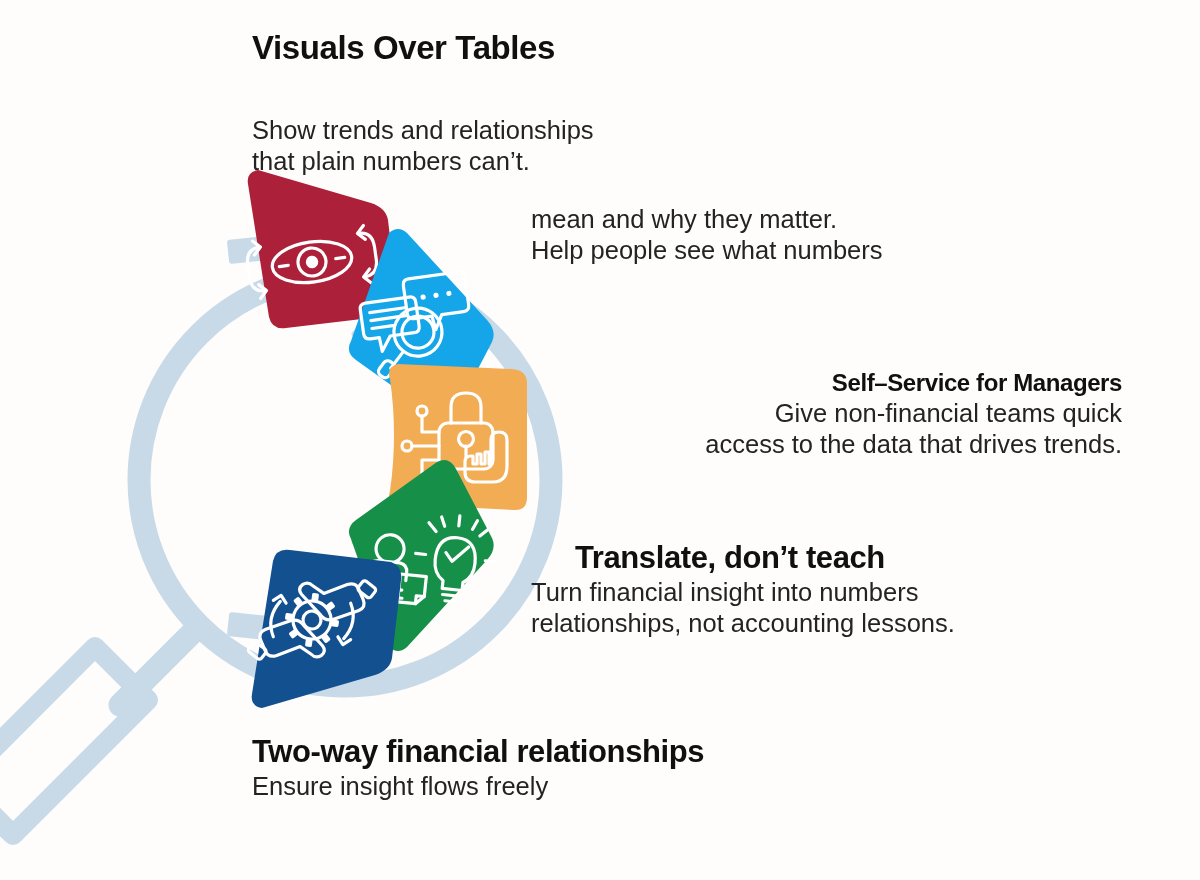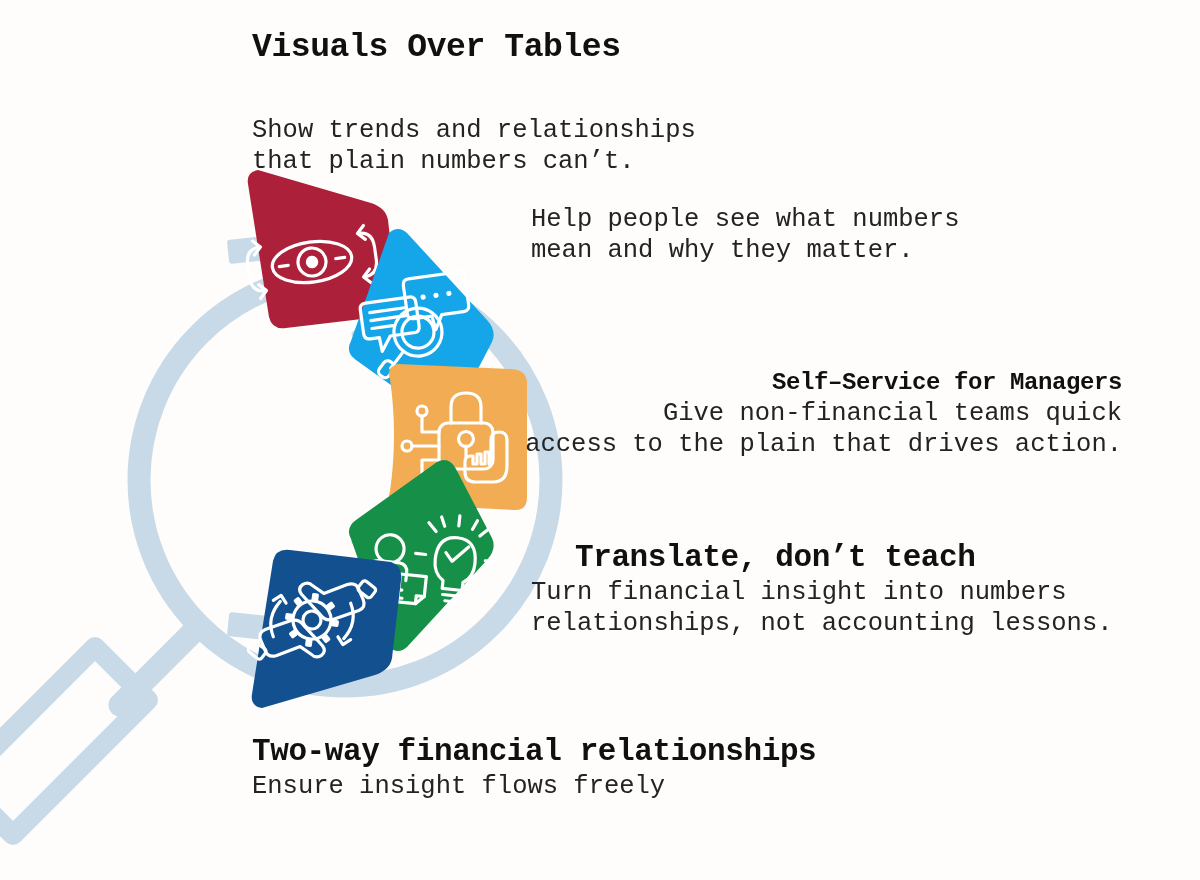--- a/index.html
+++ b/index.html
@@ -7,21 +7,20 @@
   html, body {
     width:1200px; height:880px;
     background:#FEFDFB;
     font-family:"Liberation Sans", sans-serif;
     overflow:hidden;
   }
   #stage {
     position:relative;
     width:1200px; height:880px;
     background:#FEFDFB;
-    font-family:Liberation Mono, monospace;
   }
   #bg-magnifier {
     position:absolute; left:0; top:0;
     width:1200px; height:880px;
     pointer-events:none;
   }
   #wheel {
     position:absolute; left:0; top:0;
     width:1200px; height:880px;
   }
@@ -294,30 +293,30 @@
   <div class="block align-left" id="block-visuals">
     <div class="heading">Visuals Over Tables</div>
     <div class="desc">
       <span>Show trends and relationships</span>
       <span>that plain numbers can’t.</span>
     </div>
   </div>
 
   <div class="block align-left" id="block-context">
     <div class="desc">
+      <span>mean and why they matter.</span>
       <span>Help people see what numbers</span>
-      <span>mean and why they matter.</span>
     </div>
   </div>
 
   <div class="block align-right" id="block-selfservice">
     <div class="heading">Self–Service for Managers</div>
     <div class="desc">
       <span>Give non-financial teams quick</span>
-      <span>access to the plain that drives action.</span>
+      <span>access to the data that drives trends.</span>
     </div>
   </div>
 
   <div class="block align-left" id="block-translate">
     <div class="heading">Translate, don’t teach</div>
     <div class="desc">
       <span>Turn financial insight into numbers</span>
       <span>relationships, not accounting lessons.</span>
     </div>
   </div>

